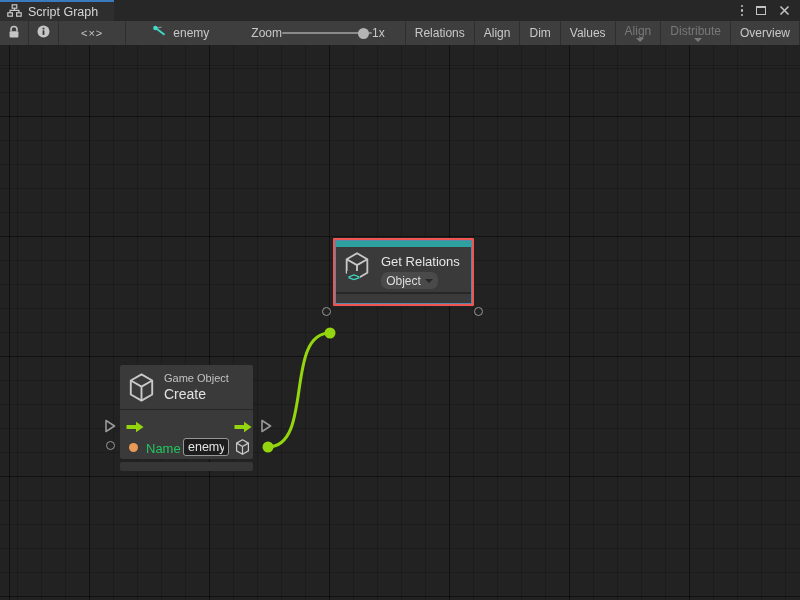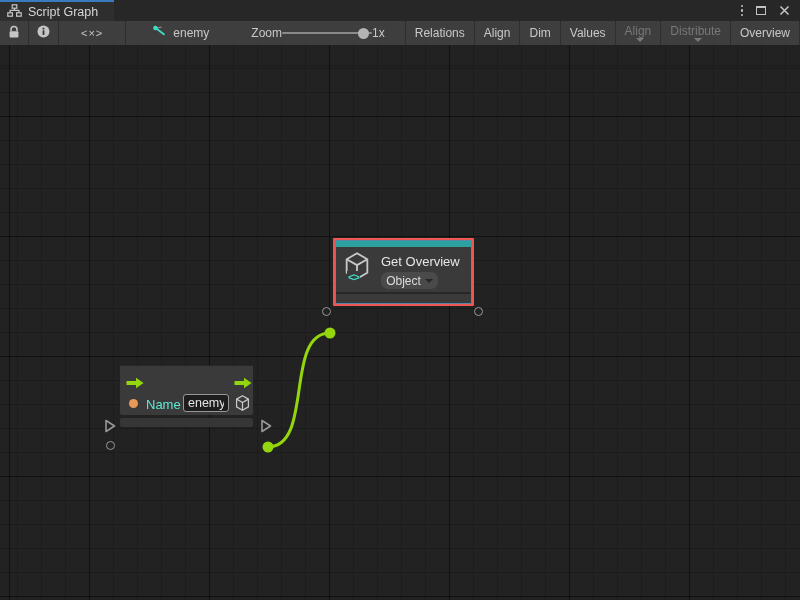--- a/index.html
+++ b/index.html
@@ -47,21 +47,21 @@
   #node-create { left:120px; top:320px; width:133px; }
   .cn-header { position:relative; height:44px; }
   .cn-header .cube-lg { position:absolute; left:8px; top:8px; }
   .cn-texts { position:absolute; left:44px; top:7px; }
   .cn-cat { font-size:11px; color:#c2c2c2; }
   .cn-title { font-size:14px; color:#e2e2e2; margin-top:2px; }
   .cn-body { position:relative; height:49px; }
   .arrow-l { position:absolute; left:6px; top:9px; }
   .arrow-r { position:absolute; right:1px; top:9px; }
   .cn-row2-dot { position:absolute; left:9px; top:33px; }
-  .cn-name { position:absolute; left:26px; top:31px; font-size:13px; color:#5eead4; }
+  .cn-name { position:absolute; left:26px; top:31px; font-size:13px; color:#22c55e; }
   .cn-input { position:absolute; left:63px; top:28px; width:46px; height:18px; background:#1d1d1d; border:1px solid #979797; border-radius:3px; color:#e4e4e4; font-size:12.5px; padding:0 4px; font-family:"Liberation Sans",sans-serif; }
   .cn-cube-sm { position:absolute; left:115px; top:29px; }
 
   
   #node-getvar { left:333px; top:193px; border:2.5px solid #ef5650; border-radius:1px; }
   .sel-inner { border:1px solid #5b86a8; }
   .gv-content { width:135px; background:#3a3a3a; }
   .gv-tealbar { height:6px; background:#2da0a0; }
   .gv-header { position:relative; height:45px; }
   .gv-header .cube-lg { position:absolute; left:8px; top:5px; }
@@ -184,20 +184,32 @@
           <span>Overview</span>
         </div>
 
     </div>
   </div>
 
   <div class="canvas">
 
     <div class="node-shell" id="node-create">
       <div class="node-main">
+        <div class="cn-header">
+          <span class="cube-lg">
+            <svg width="27" height="29" viewBox="0 0 24 26" fill="none" stroke="#c9c9c9" stroke-width="1.7" stroke-linejoin="round">
+              <path d="M12 1.2 L21.6 6.7 V19.3 L12 24.8 L2.4 19.3 V6.7 Z"></path>
+              <path d="M2.4 6.7 L12 12.2 L21.6 6.7 M12 12.2 V24.8"></path>
+            </svg>
+          </span>
+          <div class="cn-texts">
+            <div class="cn-cat">Game Object</div>
+            <div class="cn-title">Create</div>
+          </div>
+        </div>
         <div class="n-divider"></div>
         <div class="cn-body">
           <span class="arrow-l">
             <svg width="18" height="12" viewBox="0 0 18 12">
                 <path d="M0.5 4 H10 V0.8 L17.5 6 L10 11.2 V8 H0.5 Z" fill="#94d60e"></path>
               </svg>
           </span>
           <span class="arrow-r">
             <svg width="18" height="12" viewBox="0 0 18 12">
                 <path d="M0.5 4 H10 V0.8 L17.5 6 L10 11.2 V8 H0.5 Z" fill="#94d60e"></path>
@@ -222,21 +234,21 @@
         <div class="gv-content">
           <div class="gv-tealbar"></div>
           <div class="gv-header">
             <span class="cube-lg">
               <svg width="26" height="28" viewBox="0 0 24 26" fill="none" stroke="#c9c9c9" stroke-width="1.7" stroke-linejoin="round">
                 <path d="M12 1.2 L21.6 6.7 V19.3 L12 24.8 L2.4 19.3 V6.7 Z"></path>
                 <path d="M2.4 6.7 L12 12.2 L21.6 6.7 M12 12.2 V24.8"></path>
               </svg>
             </span>
             <span class="gv-codeglyph">&lt;&gt;</span>
-            <span class="gv-title">Get Overview</span>
+            <span class="gv-title">Get Relations</span>
             <span class="gv-kind">
               <span>Object</span>
               <span class="dd-dark"></span>
             </span>
           </div>
           <div class="n-divider"></div>
           <div class="n-divider"></div>
           <div class="gv-footer"></div>
         </div>
       </div>

